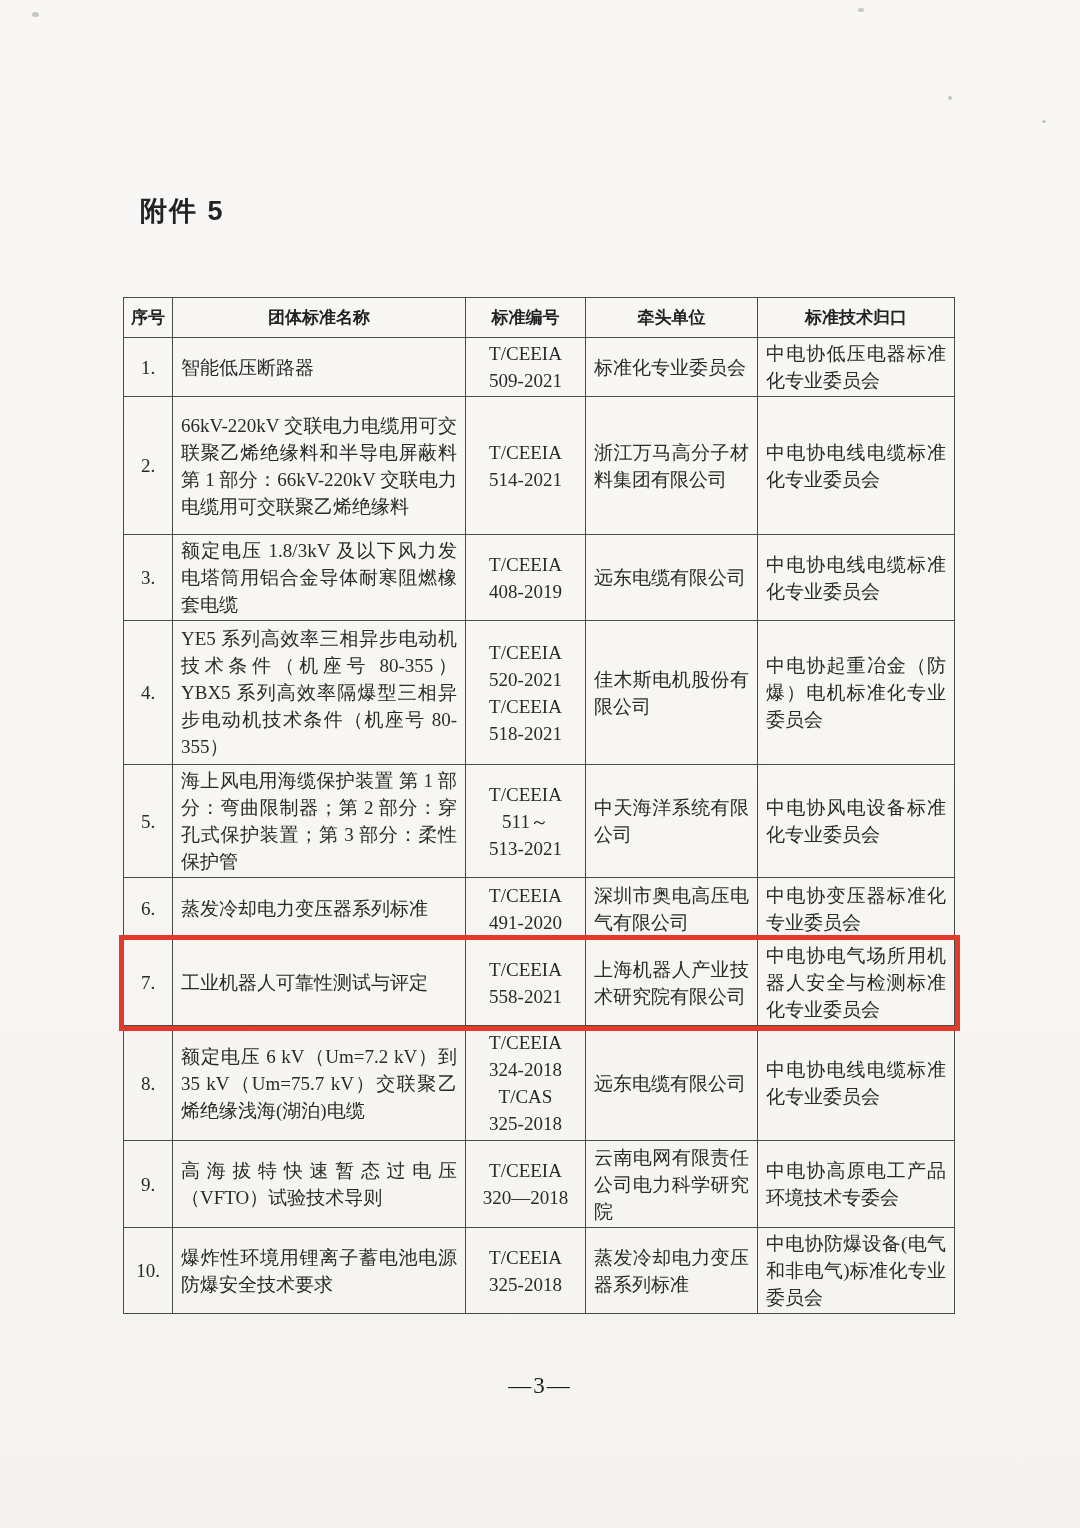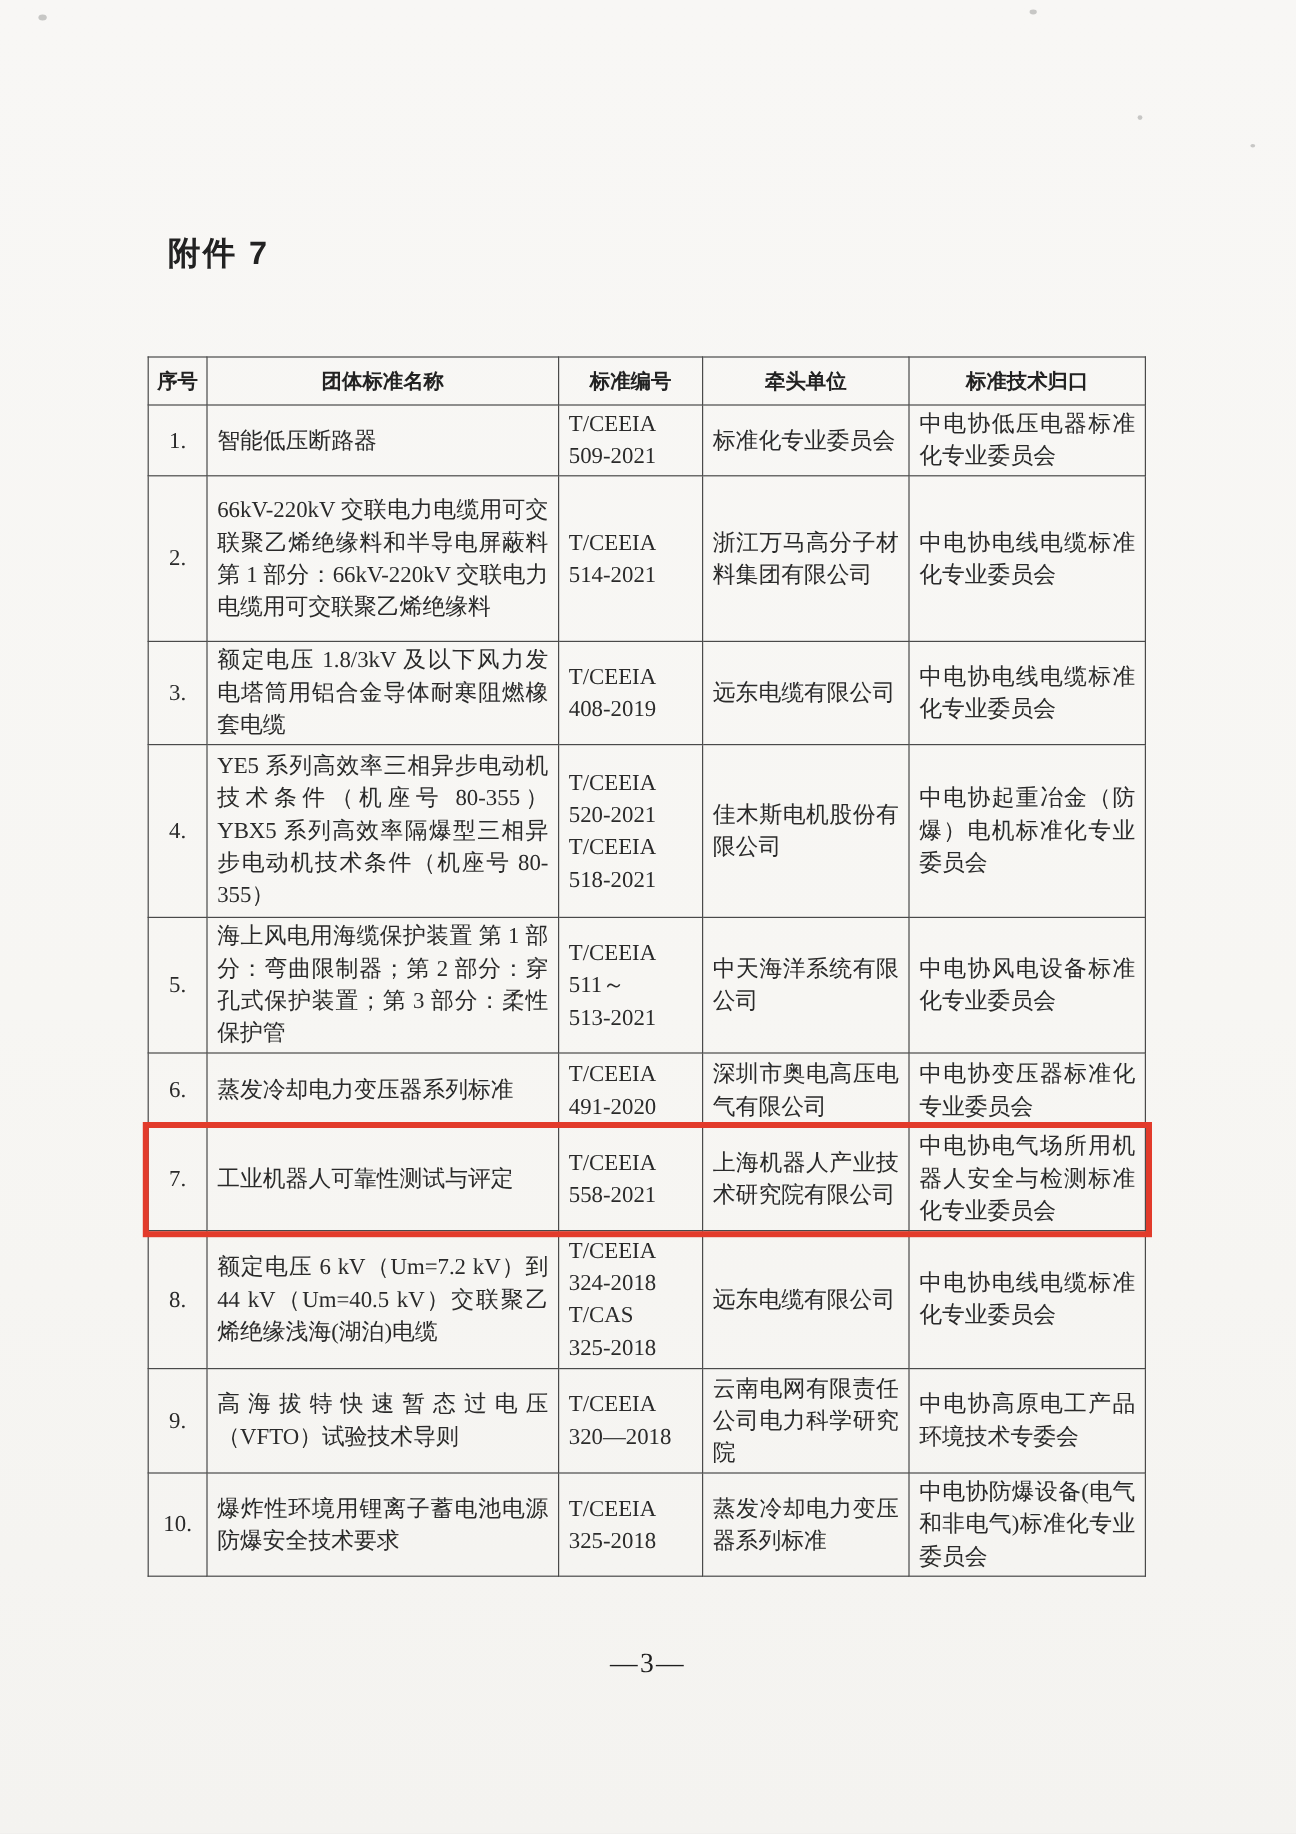--- a/index.html
+++ b/index.html
@@ -60,21 +60,21 @@
   table.standards th {
     font-family: "Liberation Sans", "DejaVu Sans", sans-serif;
     font-weight: 700;
     font-size: 17px;
     text-align: center;
     padding: 2px 2px;
     color: #222;
   }
   td.c-no   { text-align: center; padding: 2px 2px; }
   td.c-name { text-align: justify; padding: 2px 10px; }
-  td.c-code { text-align: left; white-space: pre-line; padding: 2px 2px; }
+  td.c-code { text-align: center; white-space: pre-line; padding: 2px 2px; }
   td.c-lead { text-align: justify; padding: 2px 8px; }
   td.c-scope{ text-align: justify; padding: 2px 8px; }
   tbody tr:nth-child(1)  { height: 57px; }
   tbody tr:nth-child(2)  { height: 138px; }
   tbody tr:nth-child(3)  { height: 86px; }
   tbody tr:nth-child(4)  { height: 144px; }
   tbody tr:nth-child(5)  { height: 111px; }
   tbody tr:nth-child(6)  { height: 62px; }
   tbody tr:nth-child(7)  { height: 82px; }
   tbody tr:nth-child(8)  { height: 115px; }
@@ -100,21 +100,21 @@
 </head>
 <body>
 
 <div class="page">
 
   <span class="speck" style="left:32px;  top:12px;  width:7px; height:5px;"></span>
   <span class="speck" style="left:858px; top:8px;   width:6px; height:4px;"></span>
   <span class="speck" style="left:948px; top:96px;  width:4px; height:4px;"></span>
   <span class="speck" style="left:1042px;top:120px; width:4px; height:3px;"></span>
 
-  <div class="attachment">附件 7</div>
+  <div class="attachment">附件 5</div>
 
 
   <table class="standards">
     <colgroup>
       <col style="width:49px">
       <col style="width:293px">
       <col style="width:120px">
       <col style="width:172px">
       <col style="width:197px">
     </colgroup>
@@ -182,21 +182,21 @@
         <tr class="highlight">
           <td class="c-no">7.</td>
           <td class="c-name">工业机器人可靠性测试与评定</td>
           <td class="c-code">T/CEEIA
 558-2021</td>
           <td class="c-lead">上海机器人产业技术研究院有限公司</td>
           <td class="c-scope">中电协电气场所用机器人安全与检测标准化专业委员会</td>
         </tr>
         <tr>
           <td class="c-no">8.</td>
-          <td class="c-name">额定电压 6 kV（Um=7.2 kV）到 44 kV（Um=40.5 kV）交联聚乙烯绝缘浅海(湖泊)电缆</td>
+          <td class="c-name">额定电压 6 kV（Um=7.2 kV）到 35 kV（Um=75.7 kV）交联聚乙烯绝缘浅海(湖泊)电缆</td>
           <td class="c-code">T/CEEIA
 324-2018
 T/CAS
 325-2018</td>
           <td class="c-lead">远东电缆有限公司</td>
           <td class="c-scope">中电协电线电缆标准化专业委员会</td>
         </tr>
         <tr>
           <td class="c-no">9.</td>
           <td class="c-name">高海拔特快速暂态过电压（VFTO）试验技术导则</td>

